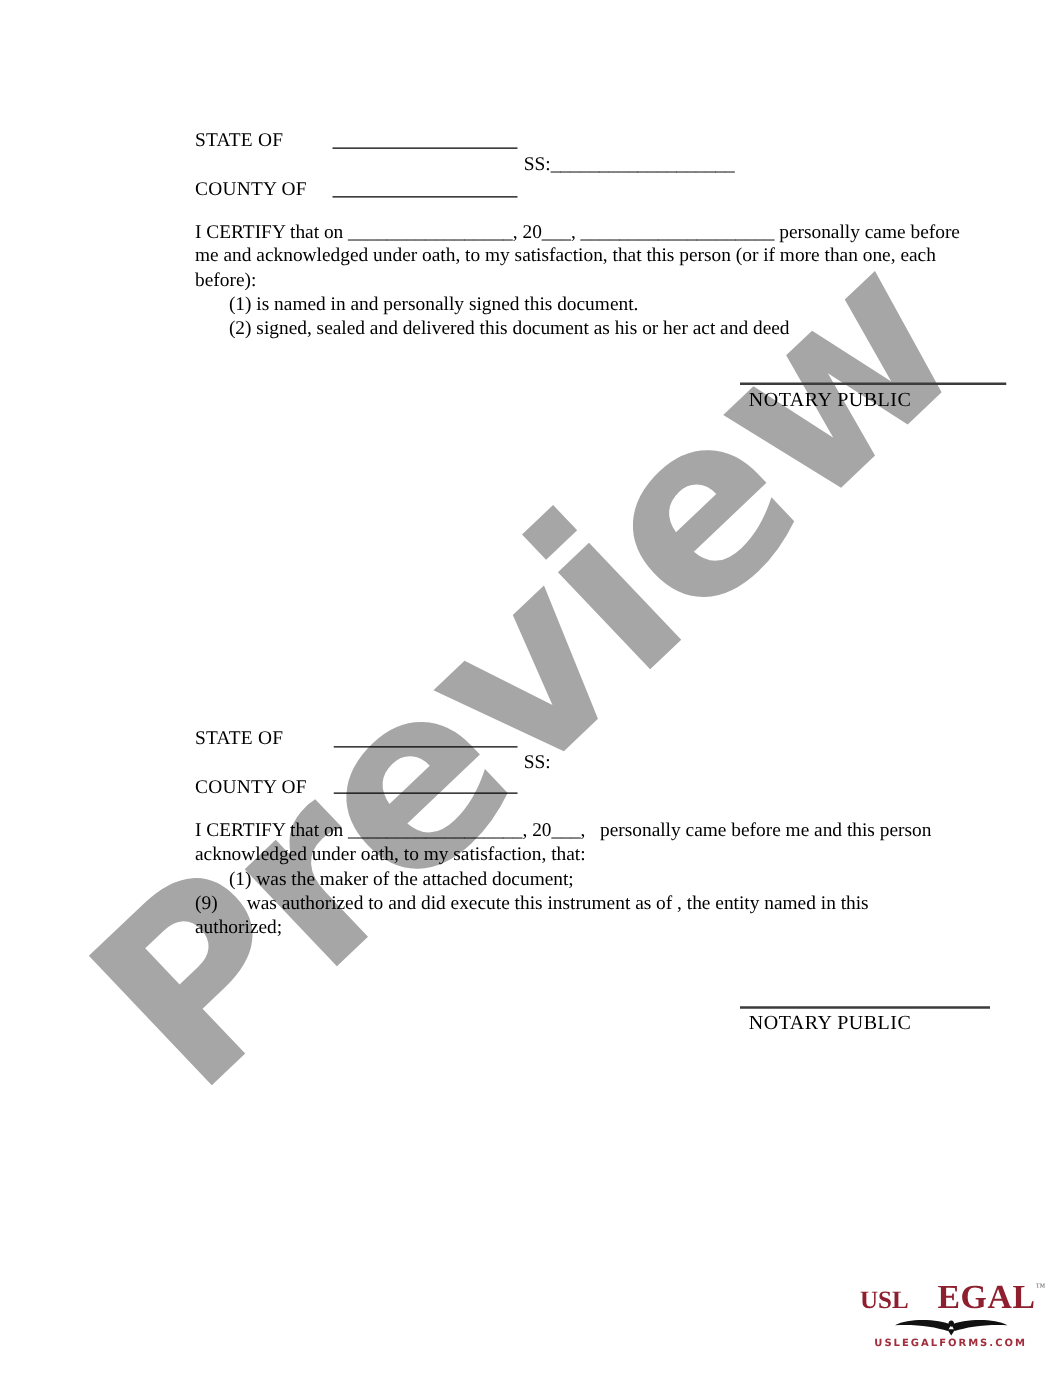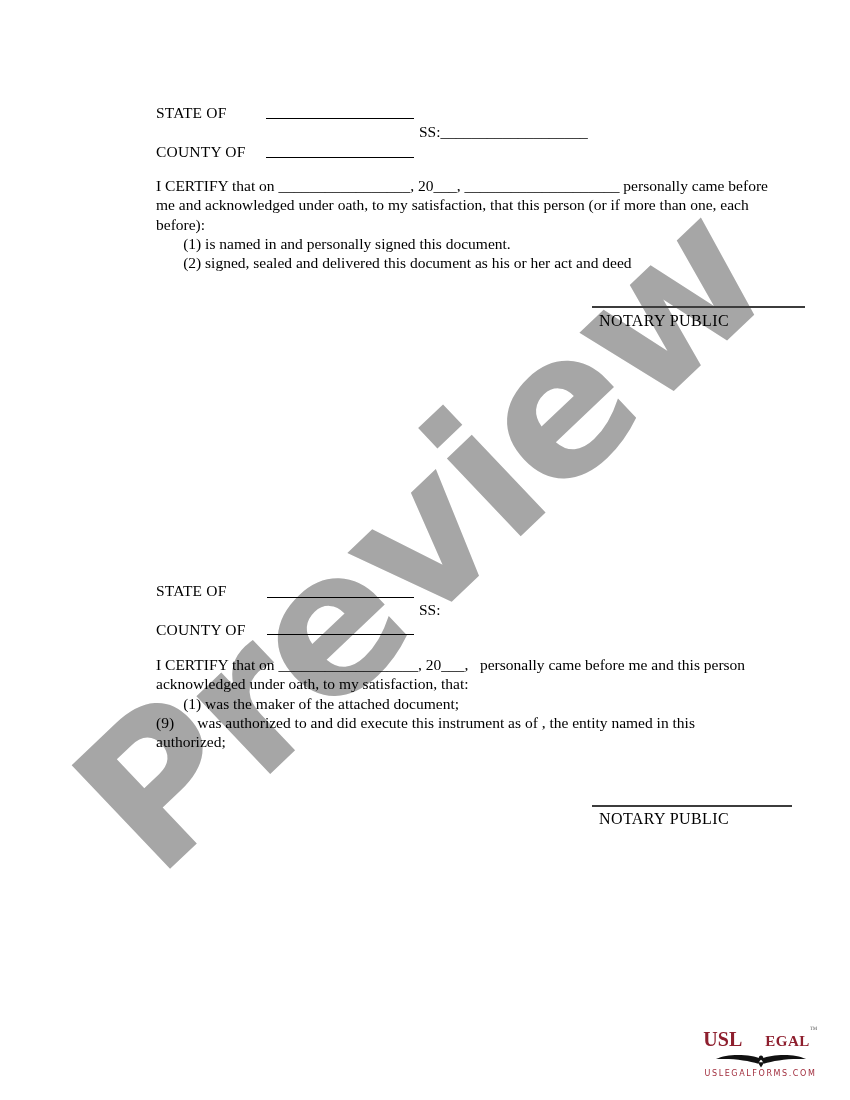--- a/index.html
+++ b/index.html
@@ -76,31 +76,31 @@
     z-index: 2;
   }
   .brand {
     font-family: "Liberation Serif", serif;
     font-weight: bold;
     color: #8e1f2e;
     line-height: 28px;
     white-space: nowrap;
   }
   .brand .big { font-size: 20px; }
-  .brand .small { font-size: 15px; letter-spacing: 0.5px; margin-left: 23px; }
+  .brand .small { font-size: 27px; letter-spacing: 0.5px; margin-left: 23px; }
   .brand .tm {
     font-size: 8px;
     color: #6e6e6e;
     vertical-align: 14px;
     font-weight: normal;
   }
   .eagle { margin: -2px auto 0 auto; display: block; }
   .tagline {
     font-family: "DejaVu Sans", sans-serif;
-    font-weight: normal;
+    font-weight: bold;
     font-size: 8px;
     letter-spacing: 1.6px;
     color: #a12d3d;
     margin-top: 1px;
   }
 </style>
 </head>
 <body>
 
 <div class="page">

